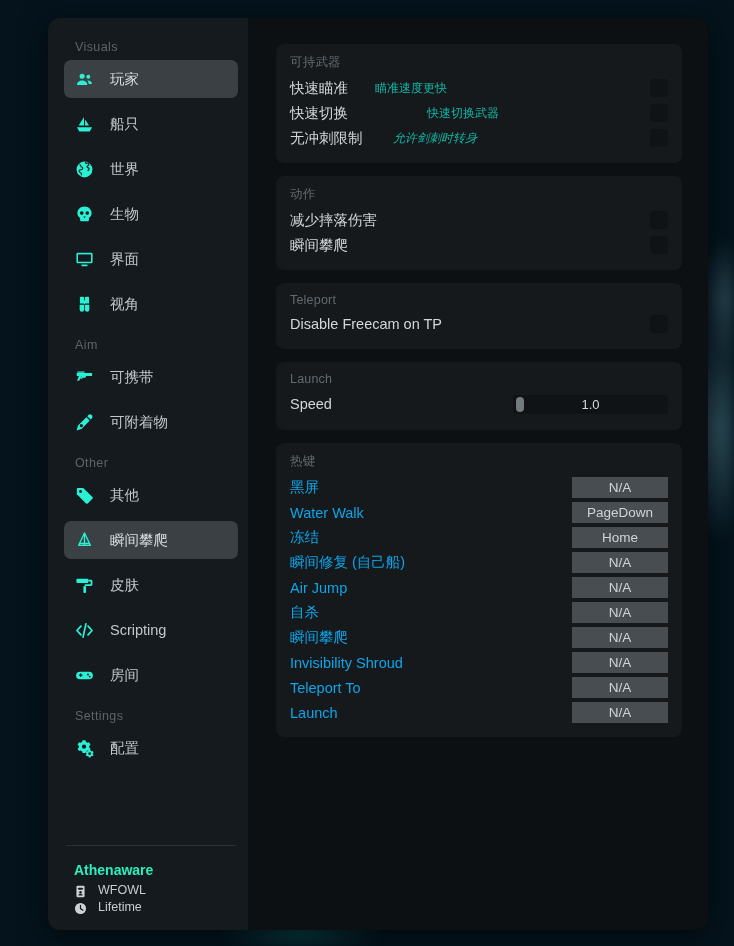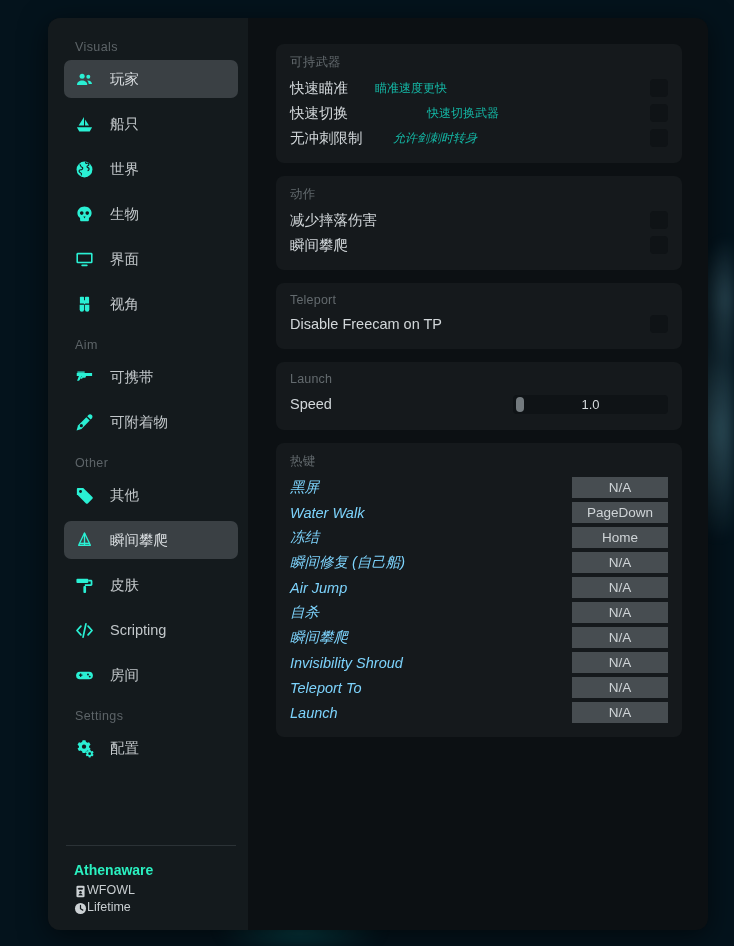--- a/index.html
+++ b/index.html
@@ -108,21 +108,21 @@
     margin: 6px 2px 16px 2px;
   }
   #footer { padding: 0 2px 16px 10px; }
   #brand {
     color: #2af0c0;
     font-size: 14px;
     font-weight: bold;
     margin-bottom: 5px;
   }
   .footer-row {
-    display: flex; align-items: center; gap: 0;
+    display: flex; align-items: center; gap: 11px;
     margin-top: 3px;
   }
   .footer-ico { width: 13px; height: 13px; color: #cdd2d5; display: block; }
   .footer-text { color: #c8cdd0; font-size: 12.5px; }
 
   
   #content {
     flex: 1 1 auto;
     padding: 26px 26px 0 28px;
     overflow: hidden;
@@ -195,21 +195,21 @@
     font-size: 13px;
   }
 
   
   .hk-row {
     display: flex;
     align-items: center;
     height: 25px;
     margin-bottom: 0px;
   }
-  .hk-label { color: #7dd3fc; font-size: 14.5px; white-space: nowrap; font-style: italic; }
+  .hk-label { color: #0ea5e9; font-size: 14.5px; white-space: nowrap; }
   .hk-spacer { flex: 1 1 auto; }
   .hk-btn {
     width: 96px; height: 21px;
     background: #474d51;
     border-radius: 0;
     color: #cfd4d7;
     font-size: 13.5px;
     display: flex;
     align-items: center;
     justify-content: center;

